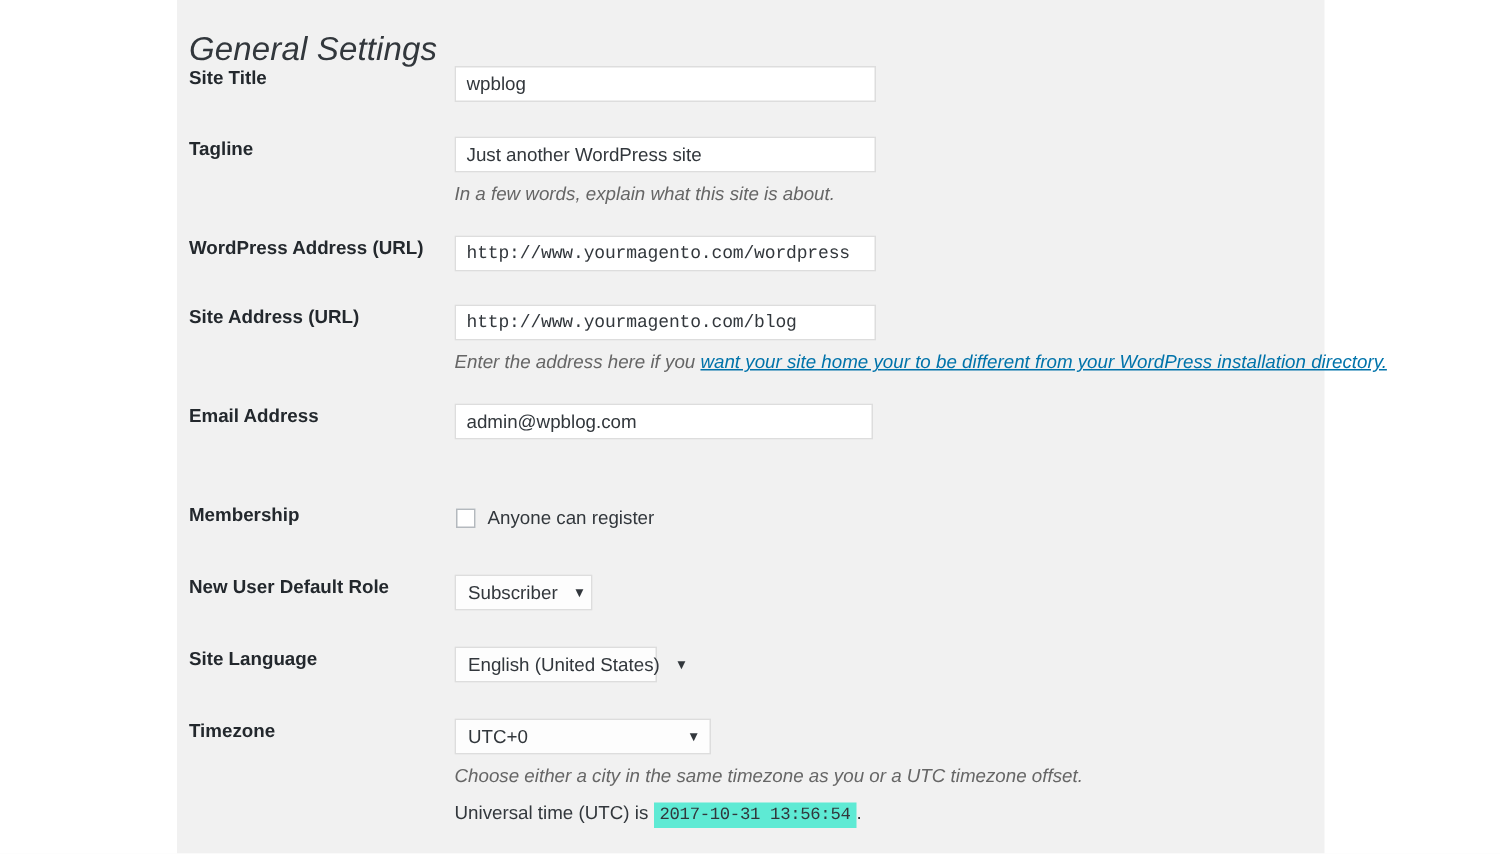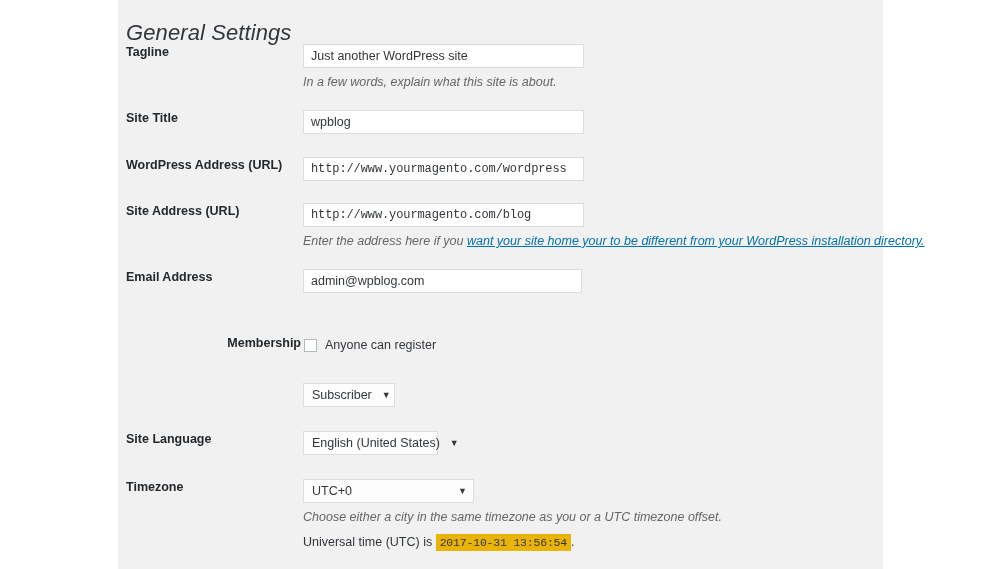--- a/index.html
+++ b/index.html
@@ -168,51 +168,51 @@
     margin: 9px 0 0 0;
     font-size: 12.5px;
     color: #32373c;
     line-height: 16px;
     white-space: nowrap;
   }
 
   code.utc-code {
     font-family: "Liberation Mono", "DejaVu Sans Mono", monospace;
     font-size: 11.5px;
-    background: #eab308;
+    background: #5eead4;
     color: #32373c;
     padding: 2px 4px;
     letter-spacing: -0.2px;
   }
 </style>
 </head>
 <body>
 
 <div id="page">
   <div id="panel">
 
     <h1 class="page-title">General Settings</h1>
 
     <div class="form-table">
 
+      <div class="row" style="height:47px;">
+        <div class="row-label">Site Title</div>
+        <div class="row-field">
+          <input class="text-input w-regular" type="text" value="wpblog" style="">
+        </div>
+      </div>
+
       <div class="row" style="height:66px;">
         <div class="row-label">Tagline</div>
         <div class="row-field">
           <input class="text-input w-regular" type="text" value="Just another WordPress site" style="">
           <p class="description">In a few words, explain what this site is about.</p>
         </div>
       </div>
 
-      <div class="row" style="height:47px;">
-        <div class="row-label">Site Title</div>
-        <div class="row-field">
-          <input class="text-input w-regular" type="text" value="wpblog" style="">
-        </div>
-      </div>
-
       <div class="row" style="height:46px;">
         <div class="row-label">WordPress Address (URL)</div>
         <div class="row-field">
           <input class="text-input mono w-url" type="text" value="http://www.yourmagento.com/wordpress" style="">
         </div>
       </div>
 
       <div class="row" style="height:66px;">
         <div class="row-label">Site Address (URL)</div>
         <div class="row-field">
@@ -221,31 +221,32 @@
         </div>
       </div>
 
       <div class="row" style="height:66px;">
         <div class="row-label">Email Address</div>
         <div class="row-field">
           <input class="text-input w-email" type="text" value="admin@wpblog.com" style="">
         </div>
       </div>
 
-      <div class="row" style="height:48px;text-align:right;">
+      <div class="row" style="height:48px;">
         <div class="row-label">Membership</div>
         <div class="row-field">
           <label class="checkbox-wrap">
             <span class="checkbox-box"></span>
             <span class="checkbox-label">Anyone can register</span>
           </label>
         </div>
       </div>
 
       <div class="row" style="height:48px;">
+        <div class="row-label">New User Default Role</div>
         <div class="row-field">
           <div class="select sel-role">
             <span>Subscriber</span>
             <span class="arrow">▼</span>
           </div>
         </div>
       </div>
 
       <div class="row" style="height:48px;">
         <div class="row-label">Site Language</div>

